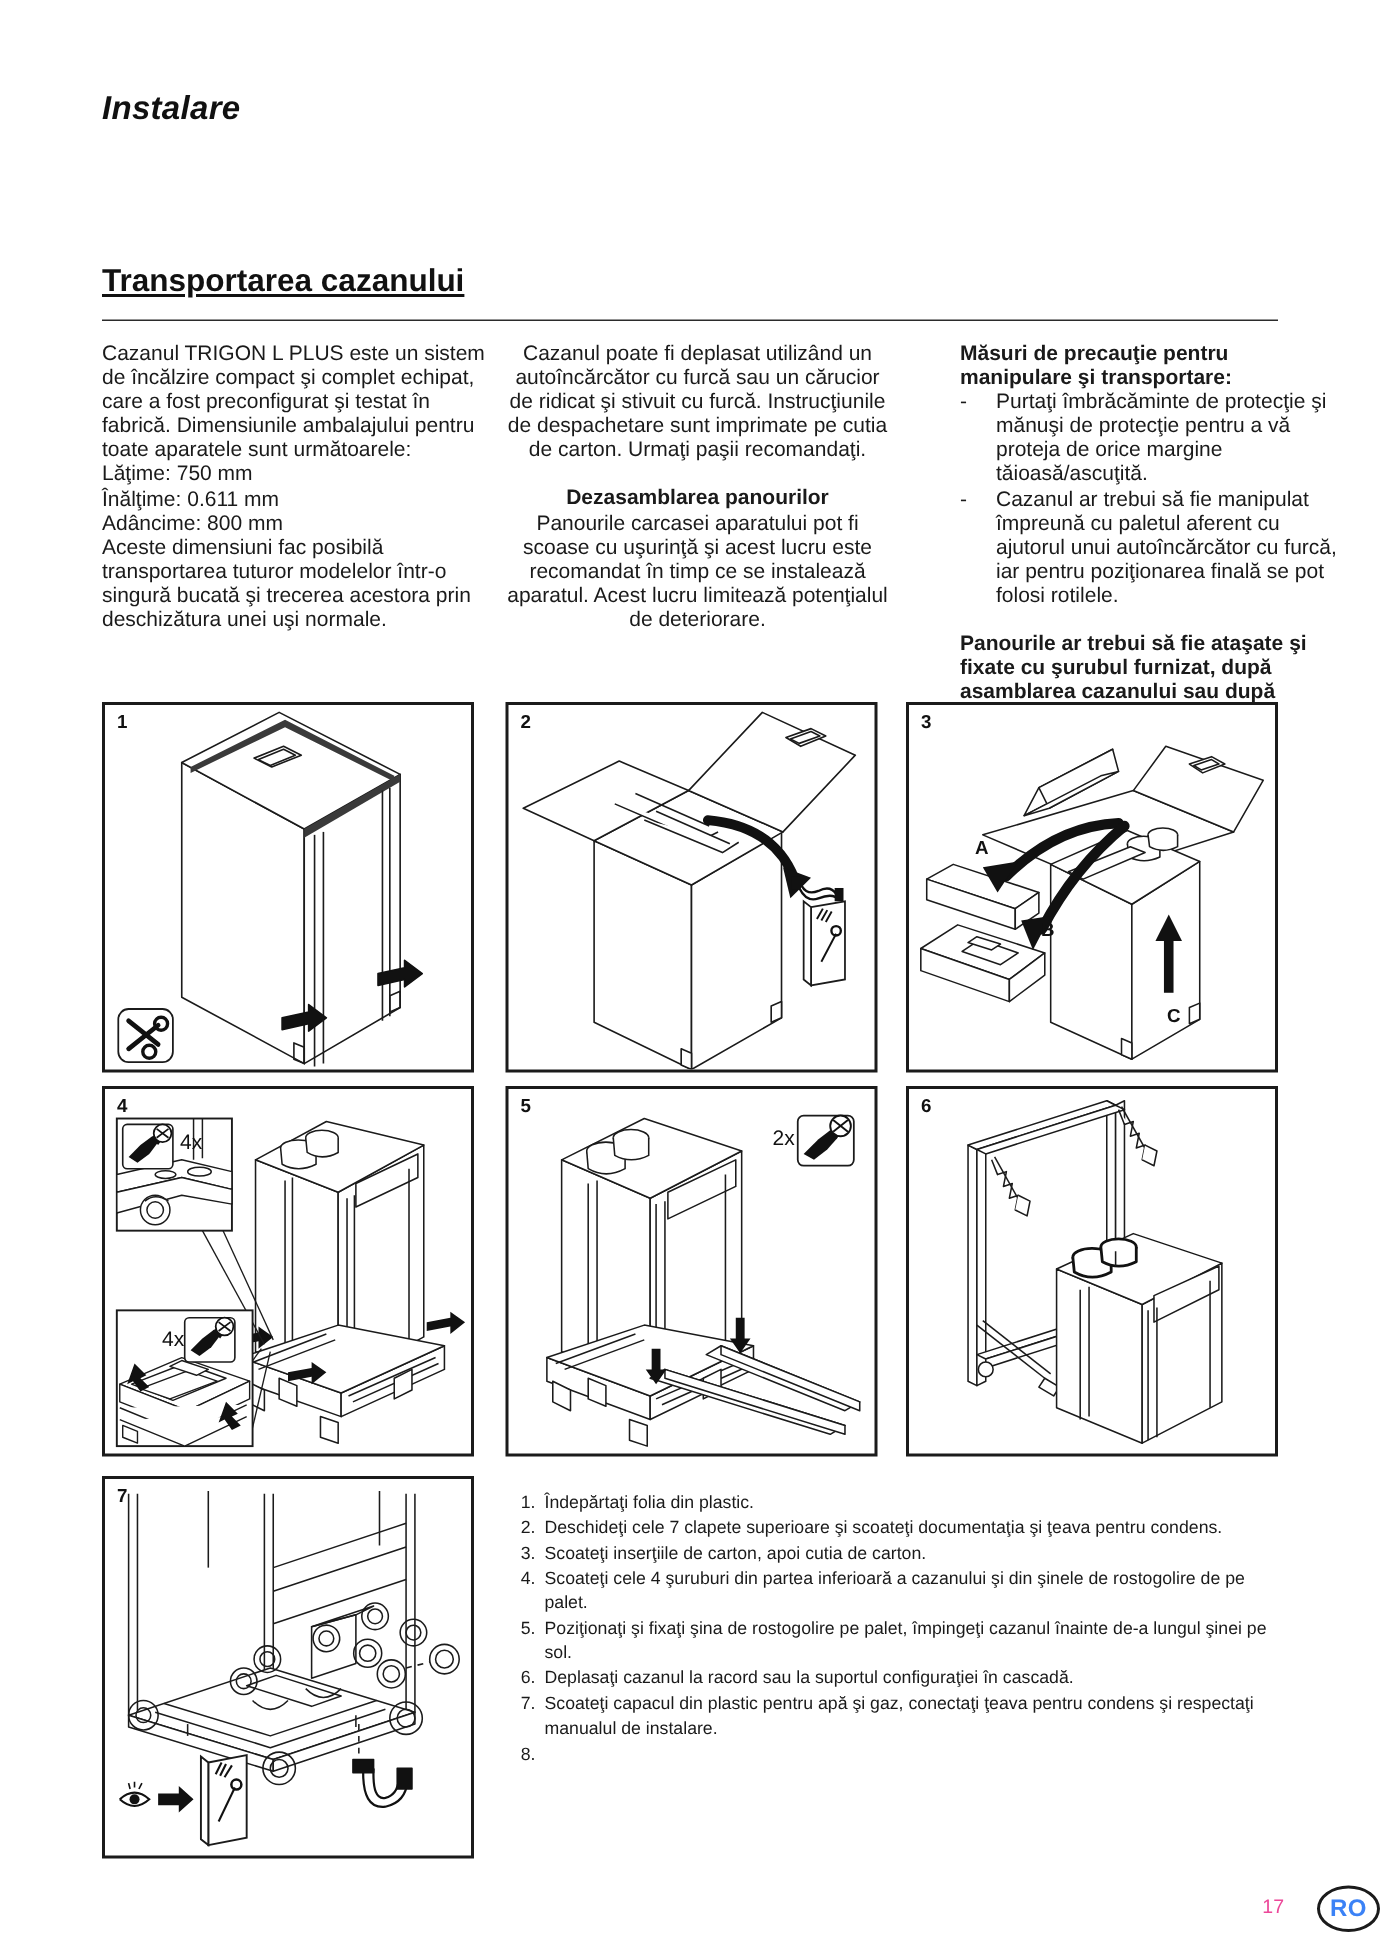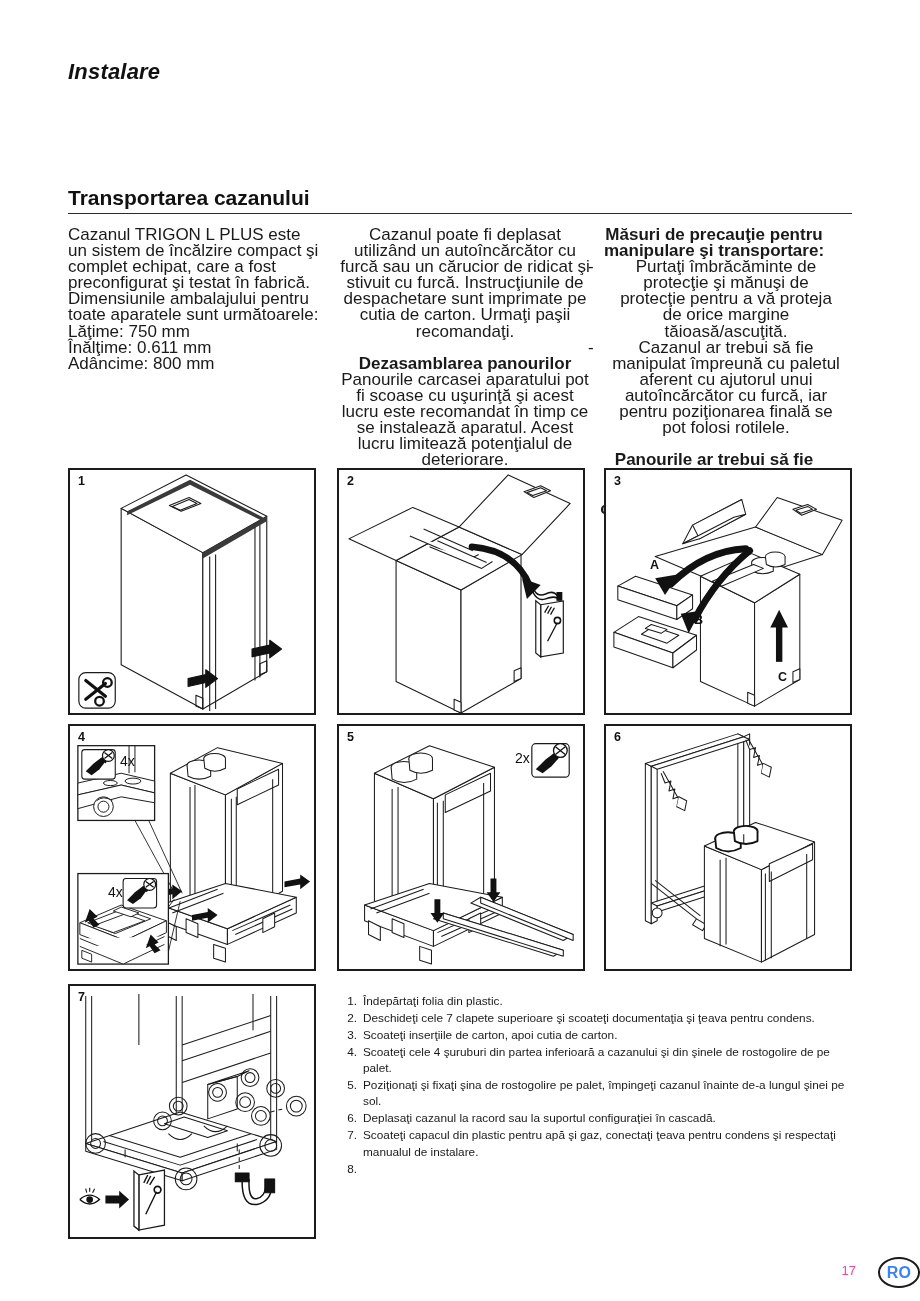--- a/index.html
+++ b/index.html
@@ -20,45 +20,46 @@
     position: absolute;
     left: 68px; top: 38px;
     font-size: 22px;
     font-weight: bold;
     font-style: italic;
     letter-spacing: 0.2px;
     color: #111;
   }
   .section-title {
     position: absolute;
-    left: 68px; top: 165px;
+    left: 68px; top: 155px;
     font-size: 21px;
     font-weight: bold;
     color: #111;
+    text-decoration: underline;
   }
   .rule {
     position: absolute;
     left: 68px; top: 192px;
     width: 784px; height: 1px;
     background: #2b2b2b;
   }
 
   
   .col {
     position: absolute;
     top: 206px;
-    font-size: 17px;
+    font-size: 14px;
     line-height: 16.1px;
     color: #1a1a1a;
   }
   .col p { margin: 0; }
   .col .gap { height: 16px; }
   .col-1 { left: 68px; width: 256px; }
   .col-2 { left: 337px; width: 256px; text-align: center; }
-  .col-3 { left: 588px; width: 252px; text-align: center; }
+  .col-3 { left: 640px; width: 252px; }
   .bold { font-weight: bold; }
 
   .dashlist { margin: 0; padding: 0; list-style: none; }
   .dashlist li {
     position: relative;
     padding-left: 24px;
     margin: 0;
   }
   .dashlist li .dash {
     position: absolute; left: 0; top: 0;
@@ -152,20 +153,21 @@
 
   <div class="chapter-title">Instalare</div>
   <div class="section-title">Transportarea cazanului</div>
   <div class="rule"></div>
 
   <div class="col col-1">
     <p>Cazanul TRIGON L PLUS este un sistem de încălzire compact şi complet echipat, care a fost preconfigurat şi testat în fabrică. Dimensiunile ambalajului pentru toate aparatele sunt următoarele:</p>
     <p>Lăţime: 750 mm</p>
     <p>Înălţime: 0.611 mm</p>
     <p>Adâncime: 800 mm</p>
+    <p>Aceste dimensiuni fac posibilă transportarea tuturor modelelor într-o singură bucată şi trecerea acestora prin deschizătura unei uşi normale.</p>
   </div>
 
   <div class="col col-2">
     <p>Cazanul poate fi deplasat utilizând un autoîncărcător cu furcă sau un cărucior de ridicat şi stivuit cu furcă. Instrucţiunile de despachetare sunt imprimate pe cutia de carton. Urmaţi paşii recomandaţi.</p>
     <div class="gap"></div>
     <p class="bold">Dezasamblarea panourilor</p>
     <p>Panourile carcasei aparatului pot fi scoase cu uşurinţă şi acest lucru este recomandat în timp ce se instalează aparatul. Acest lucru limitează potenţialul de deteriorare.</p>
   </div>
 
   <div class="col col-3">

